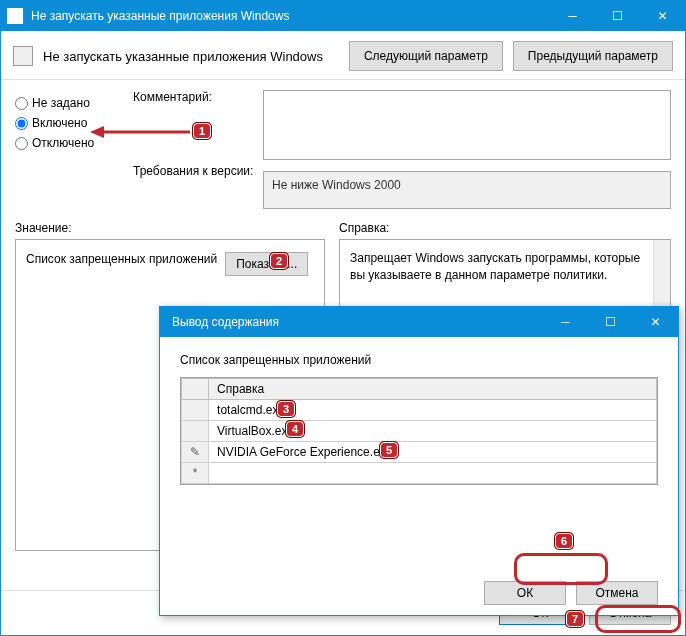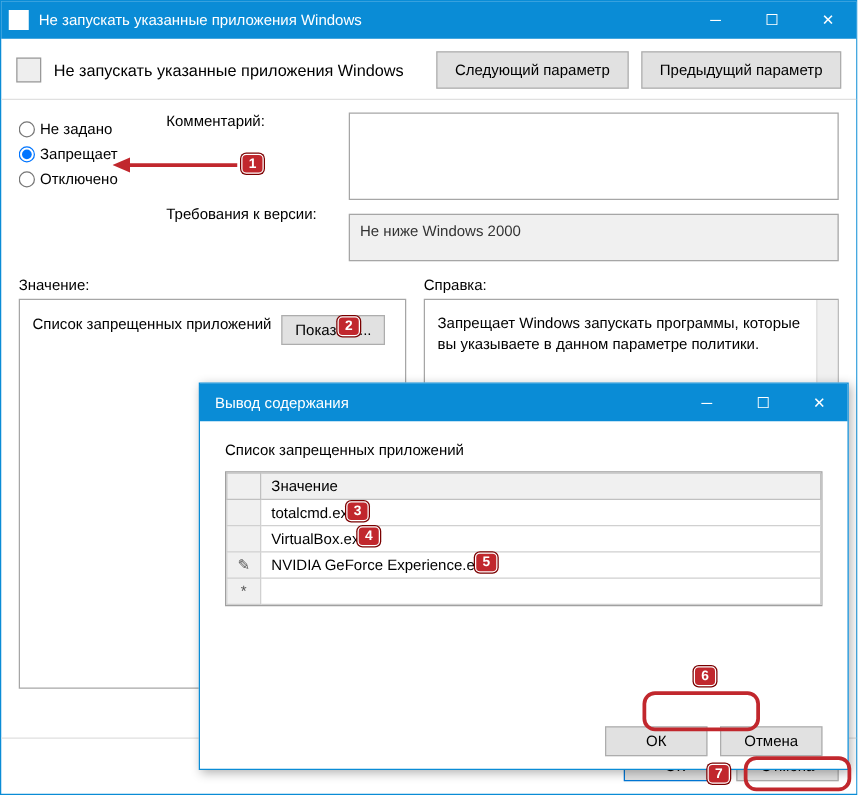--- a/index.html
+++ b/index.html
@@ -16,21 +16,21 @@
 .header-row .bigicon { width: 20px; height: 20px; background: #eee; border: 1px solid #999; display: inline-block; }
 .header-row .heading { flex: 1; font-size: 13px; }
 .header-row .navbtn { border: 1px solid #adadad; background: #e1e1e1; padding: 7px 14px; font-size: 12px; }
 
 .body { padding: 10px 14px; flex: 1; display: flex; flex-direction: column; }
 .top-grid { display: flex; gap: 18px; }
 .radio-col { width: 100px; }
 .radio-row { display: flex; align-items: center; gap: 4px; margin: 6px 0; font-size: 12px; }
 .radio-row input { margin: 0; }
 
-.comment-col { flex: 1; display: flex; gap: 16px; }
+.comment-col { flex: 1; display: flex; }
 .comment-labels { width: 130px; }
 .comment-labels .lbl { margin-bottom: 60px; font-size: 12px; }
 .comment-fields { flex: 1; }
 .comment-box { width: 100%; height: 70px; border: 1px solid #a6a6a6; background: #fff; resize: none; font-family: inherit; font-size: 12px; margin-bottom: 8px; }
 .req-box { width: 100%; height: 38px; border: 1px solid #a6a6a6; background: #f0f0f0; padding: 6px 8px; font-size: 12px; color: #333; overflow: hidden; }
 
 .mid-row { display: flex; gap: 14px; margin-top: 12px; }
 .params-col { width: 310px; }
 .help-col { flex: 1; }
 .section-label { font-size: 12px; margin-bottom: 4px; }
@@ -87,21 +87,21 @@
 
   <div class="body">
     <div class="top-grid">
       <div class="radio-col">
         <label class="radio-row">
           <input type="radio" name="state" style="">
           <span>Не задано</span>
         </label>
         <label class="radio-row">
           <input type="radio" name="state" checked="" style="">
-          <span>Запрещает</span>
+          <span>Включено</span>
         </label>
         <label class="radio-row">
           <input type="radio" name="state" style="">
           <span>Отключено</span>
         </label>
       </div>
 
       <div class="comment-col">
         <div class="comment-labels">
           <div class="lbl">Комментарий:</div>
@@ -147,21 +147,21 @@
       <div class="winbtn">✕</div>
     </div>
   </div>
   <div class="mbody">
     <div class="mlabel">Список запрещенных приложений</div>
     <div class="grid">
       <table>
         <thead>
           <tr>
             <th class="rowhead" style="width:22px"></th>
-            <th>Значение</th>
+            <th>Справка</th>
           </tr>
         </thead>
         <tbody>
           <tr>
               <td class="rowhead"></td>
               <td class="edit-cell">totalcmd.exe</td>
             </tr>
           <tr>
               <td class="rowhead"></td>
               <td class="edit-cell">VirtualBox.exe</td>

